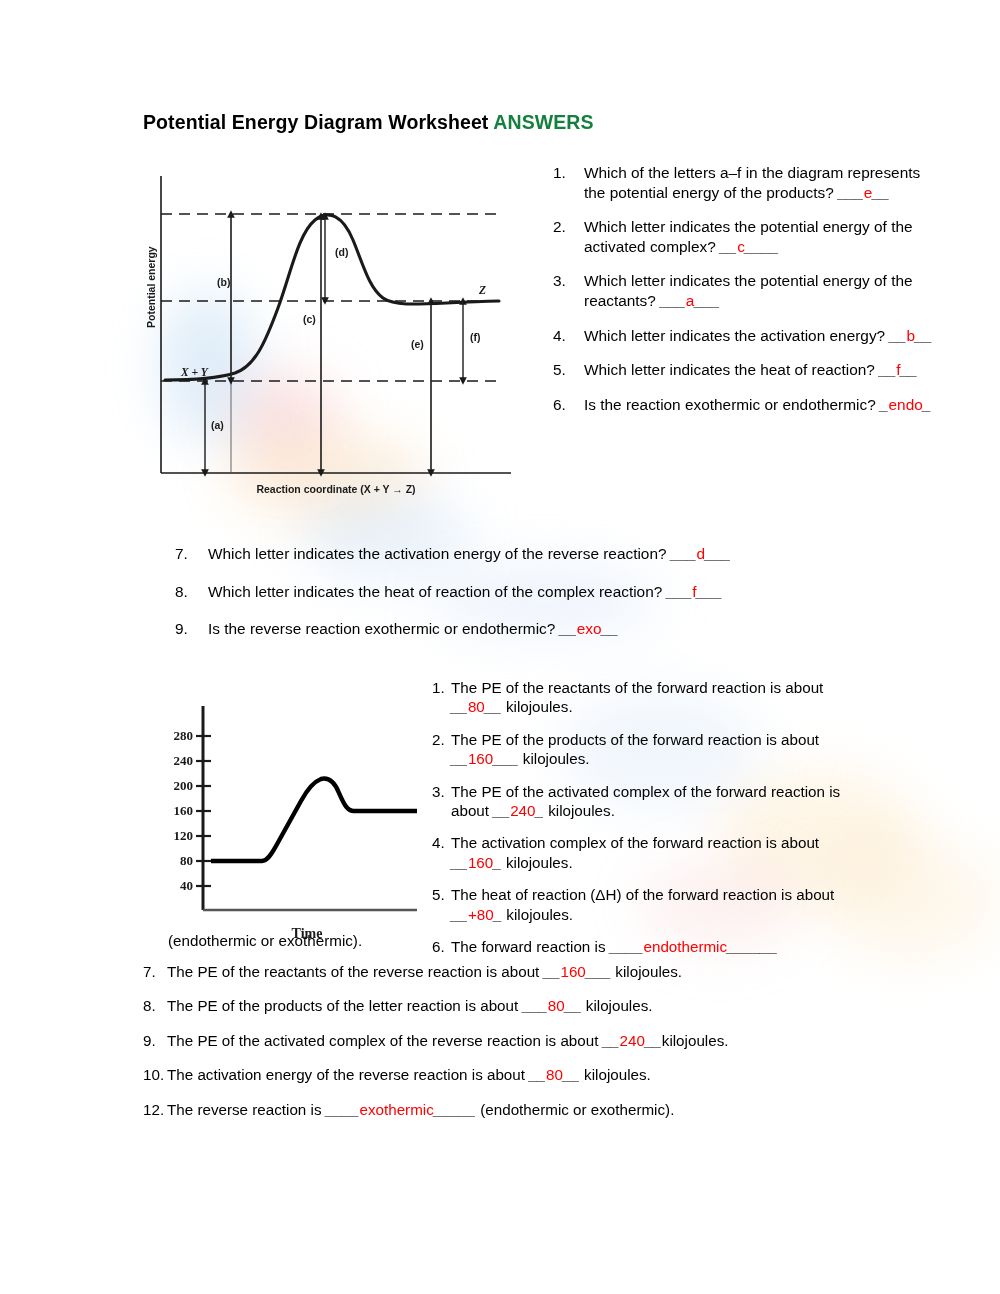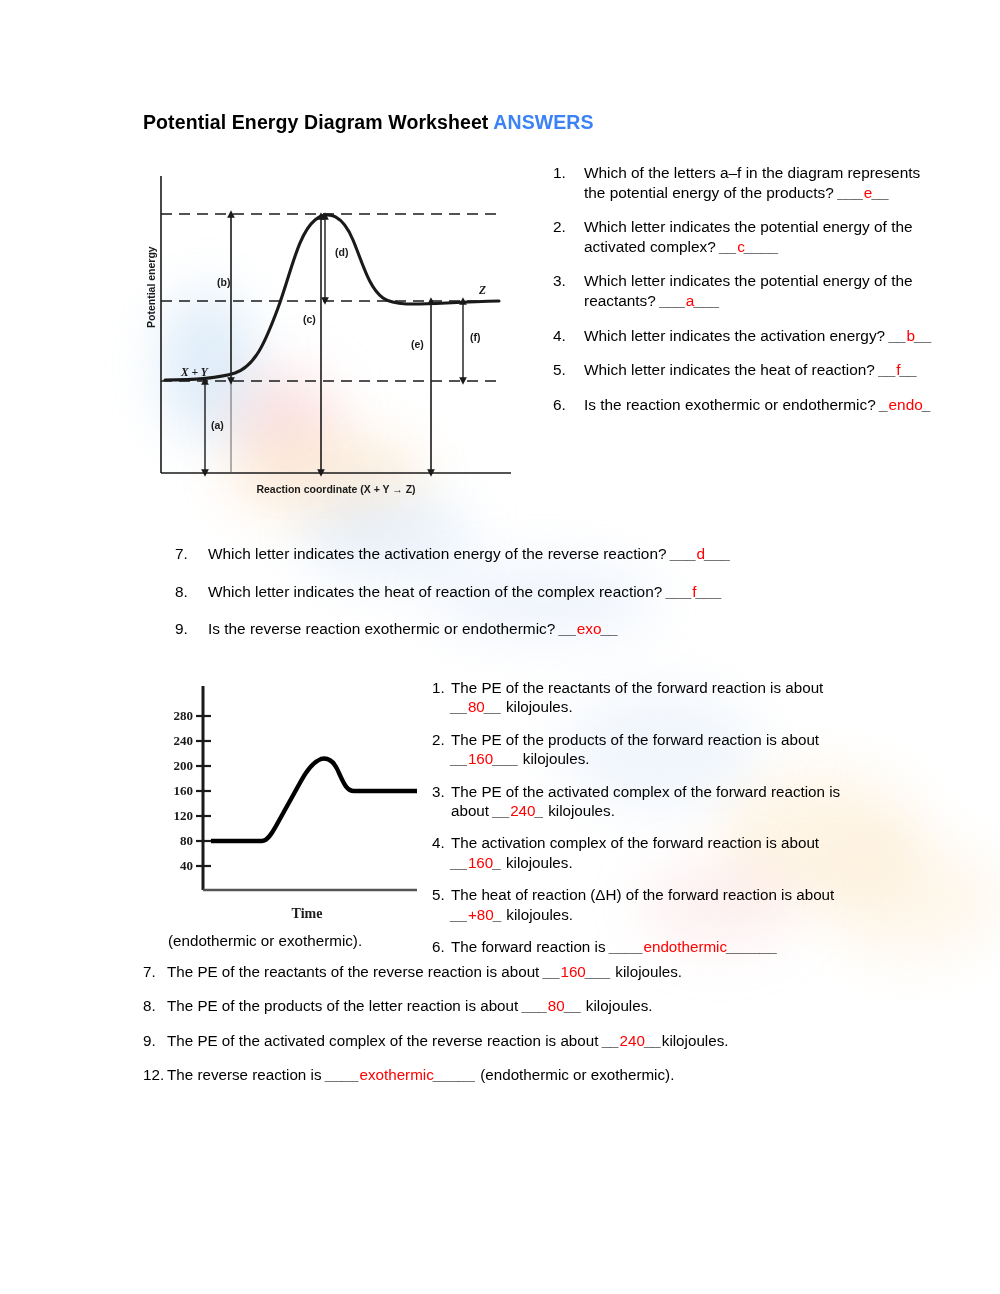--- a/index.html
+++ b/index.html
@@ -40,21 +40,21 @@
   .title {
     position: absolute;
     left: 143px;
     top: 111px;
     font-size: 19.5px;
     font-weight: bold;
     letter-spacing: 0.1px;
     white-space: nowrap;
   }
   .title .ans {
-    color: #3b82f6;
+    color: #15803d;
     margin-top: 44px;
   }
 
   
   .fig1 {
     position: absolute;
     left: 143px;
     top: 168px;
     width: 375px;
     height: 330px;
@@ -96,21 +96,21 @@
     font-size: 15.4px;
     line-height: 19.6px;
   }
   .qlist2 .qrow { margin-bottom: 18px; }
   .qlist2 .qnum { width: 33px; flex: 0 0 33px; }
 
   
   .fig2 {
     position: absolute;
     left: 155px;
-    top: 680px;
+    top: 700px;
     width: 270px;
     height: 245px;
   }
   .fig2 svg { display: block; }
 
   
   .qlist3 {
     position: absolute;
     left: 432px;
     top: 678px;
@@ -325,18 +325,22 @@
     </div>
     <div class="qrow">
       <span class="qnum">8.</span>
       <span class="qtext nowrap"><span>The PE of the products of the letter reaction is about </span><span class="blank">___</span><span class="ansr">80</span><span class="blank">__</span><span> kilojoules.</span></span>
     </div>
     <div class="qrow">
       <span class="qnum">9.</span>
       <span class="qtext nowrap"><span>The PE of the activated complex of the reverse reaction is about </span><span class="blank">__</span><span class="ansr">240</span><span class="blank">__</span><span>kilojoules.</span></span>
     </div>
     <div class="qrow">
+      <span class="qnum">10.</span>
+      <span class="qtext nowrap"><span>The activation energy of the reverse reaction is about </span><span class="blank">__</span><span class="ansr">80</span><span class="blank">__</span><span> kilojoules.</span></span>
+    </div>
+    <div class="qrow">
       <span class="qnum">12.</span>
       <span class="qtext nowrap"><span>The reverse reaction is </span><span class="blank">____</span><span class="ansr">exothermic</span><span class="blank">_____</span><span> (endothermic or exothermic).</span></span>
     </div>
   </div>
 
 </div>
 
 </body></html>

